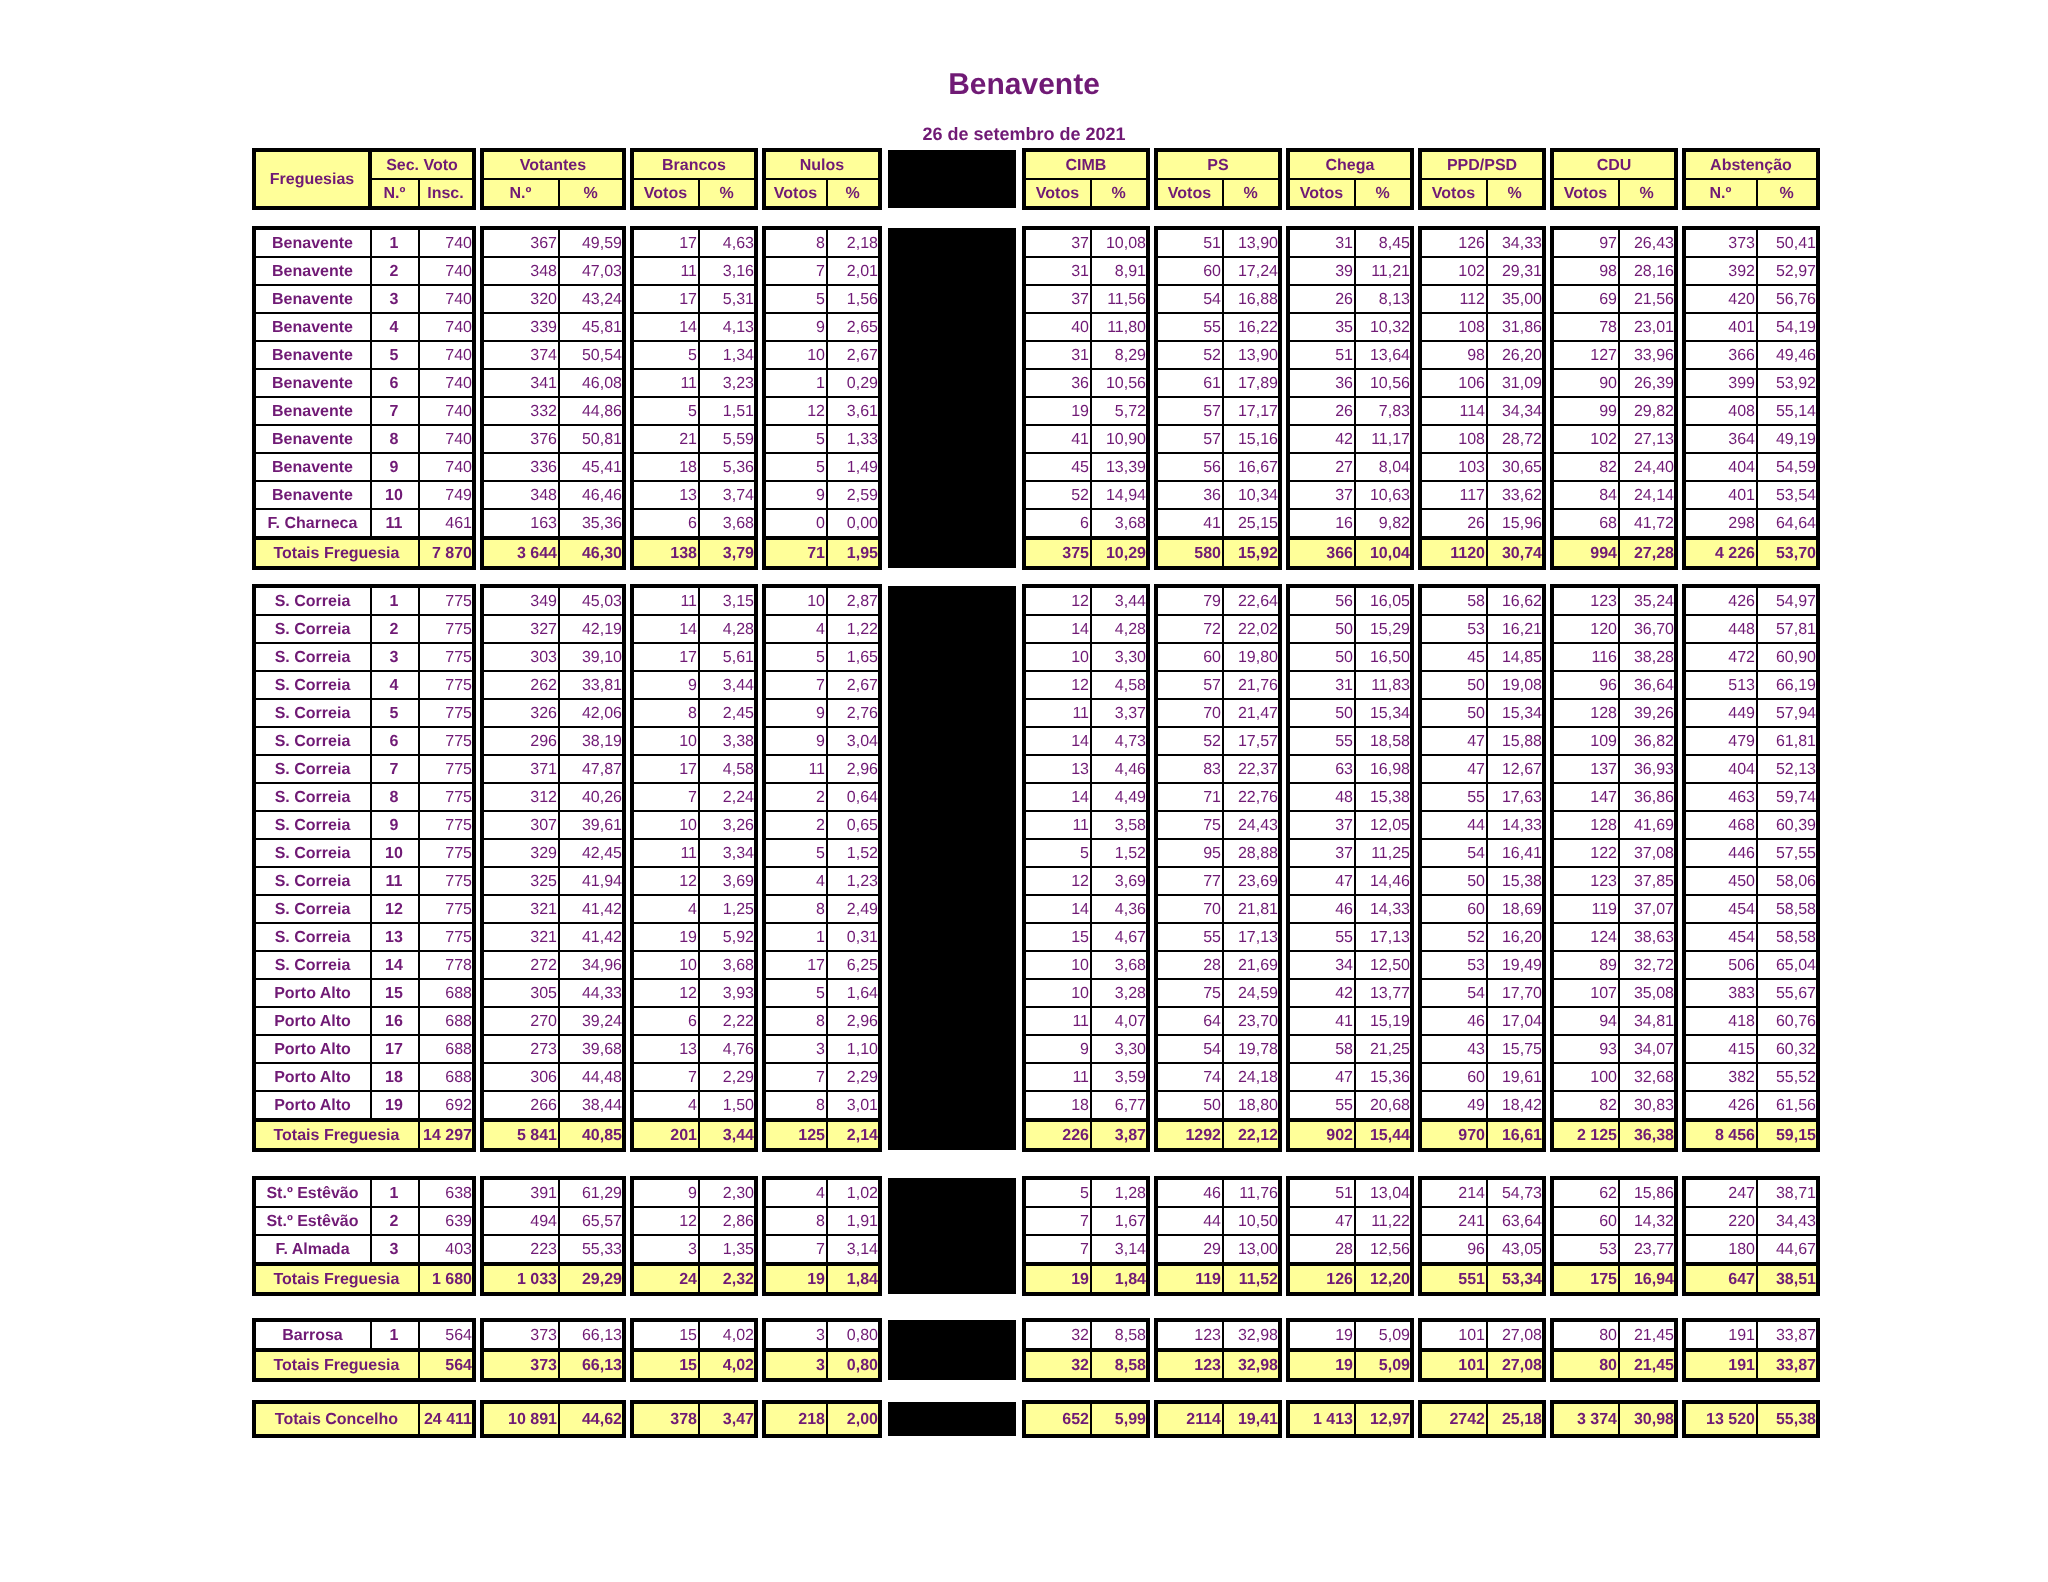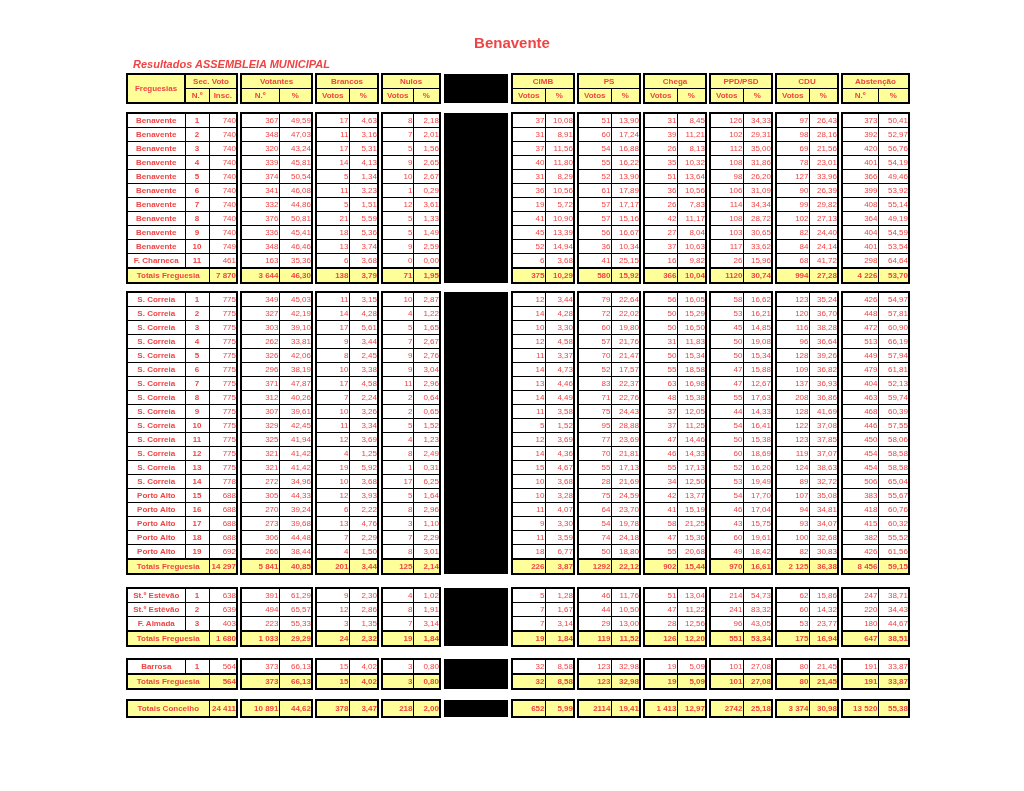--- a/index.html
+++ b/index.html
@@ -1,18 +1,18 @@
 <!DOCTYPE html>
 <html style="--yb: #FFFF99; --redacted: #000000;"><head>
 <meta charset="utf-8">
 <style>
   html,body { margin:0; padding:0; background:#e8e8e8; }
   .page {
     width:1024px; height:791px; background:#FFFFFF; position:relative;
-    font-family:"Liberation Sans", sans-serif; color:#ef4444; overflow:hidden;
+    font-family:"Liberation Sans", sans-serif; color:#701a75; overflow:hidden;
     margin:0 auto;
   }
   .titles { text-align:center; padding-top:34px; }
   .t-city { font-size:15px; font-weight:bold; }
   .t-main { font-size:22px; font-weight:bold; margin-top:5px; }
   .t-date { font-size:9px;  font-weight:bold; margin-top:11px; }
   .section-label {
     margin:7px 0 3px 133px; font-size:11px; font-weight:bold; font-style:italic;
   }
   table.sheet {
@@ -46,22 +46,22 @@
   .mt1 { margin-top:8px; }  .mt2 { margin-top:7px; }
   .mt3 { margin-top:12px; } .mt4 { margin-top:11px; } .mt5 { margin-top:9px; }
   table.concelho td { height:15px; }
 </style>
 </head>
 <body>
 
 <div class="page">
   <div class="titles">
     <div class="t-city">Benavente</div>
+    <div class="t-date">26 de setembro de 2021</div>
   </div>
-  <div class="section-label">Resultados ASSEMBLEIA MUNICIPAL</div>
   <div id="hdr-wrap">
       <table class="sheet">
         <colgroup>
           <col style="width: 58px;">
           <col style="width: 24px;">
           <col style="width: 28px;">
           <col style="width: 4px;">
           <col style="width: 38px;">
           <col style="width: 33px;">
           <col style="width: 4px;">
@@ -882,21 +882,21 @@
             <td class="sp"></td>
             <td class="c num gl sR">71</td>
             <td class="c num gr">22,76</td>
             <td class="sp"></td>
             <td class="c num gl sR">48</td>
             <td class="c num gr">15,38</td>
             <td class="sp"></td>
             <td class="c num gl sR">55</td>
             <td class="c num gr">17,63</td>
             <td class="sp"></td>
-            <td class="c num gl sR">208</td>
+            <td class="c num gl sR">147</td>
             <td class="c num gr">36,86</td>
             <td class="sp"></td>
             <td class="c num gl sR">463</td>
             <td class="c num gr">59,74</td>
           </tr>
           <tr class="rn">
             <td class="c fn gl sR">S. Correia</td>
             <td class="c sec sR">9</td>
             <td class="c num gr">775</td>
             <td class="sp"></td>
@@ -1393,21 +1393,21 @@
             <td class="c num gl sR">7</td>
             <td class="c num gr">1,67</td>
             <td class="sp"></td>
             <td class="c num gl sR">44</td>
             <td class="c num gr">10,50</td>
             <td class="sp"></td>
             <td class="c num gl sR">47</td>
             <td class="c num gr">11,22</td>
             <td class="sp"></td>
             <td class="c num gl sR">241</td>
-            <td class="c num gr">83,32</td>
+            <td class="c num gr">63,64</td>
             <td class="sp"></td>
             <td class="c num gl sR">60</td>
             <td class="c num gr">14,32</td>
             <td class="sp"></td>
             <td class="c num gl sR">220</td>
             <td class="c num gr">34,43</td>
           </tr>
           <tr class="rn">
             <td class="c fn gl sR">F. Almada</td>
             <td class="c sec sR">3</td>

